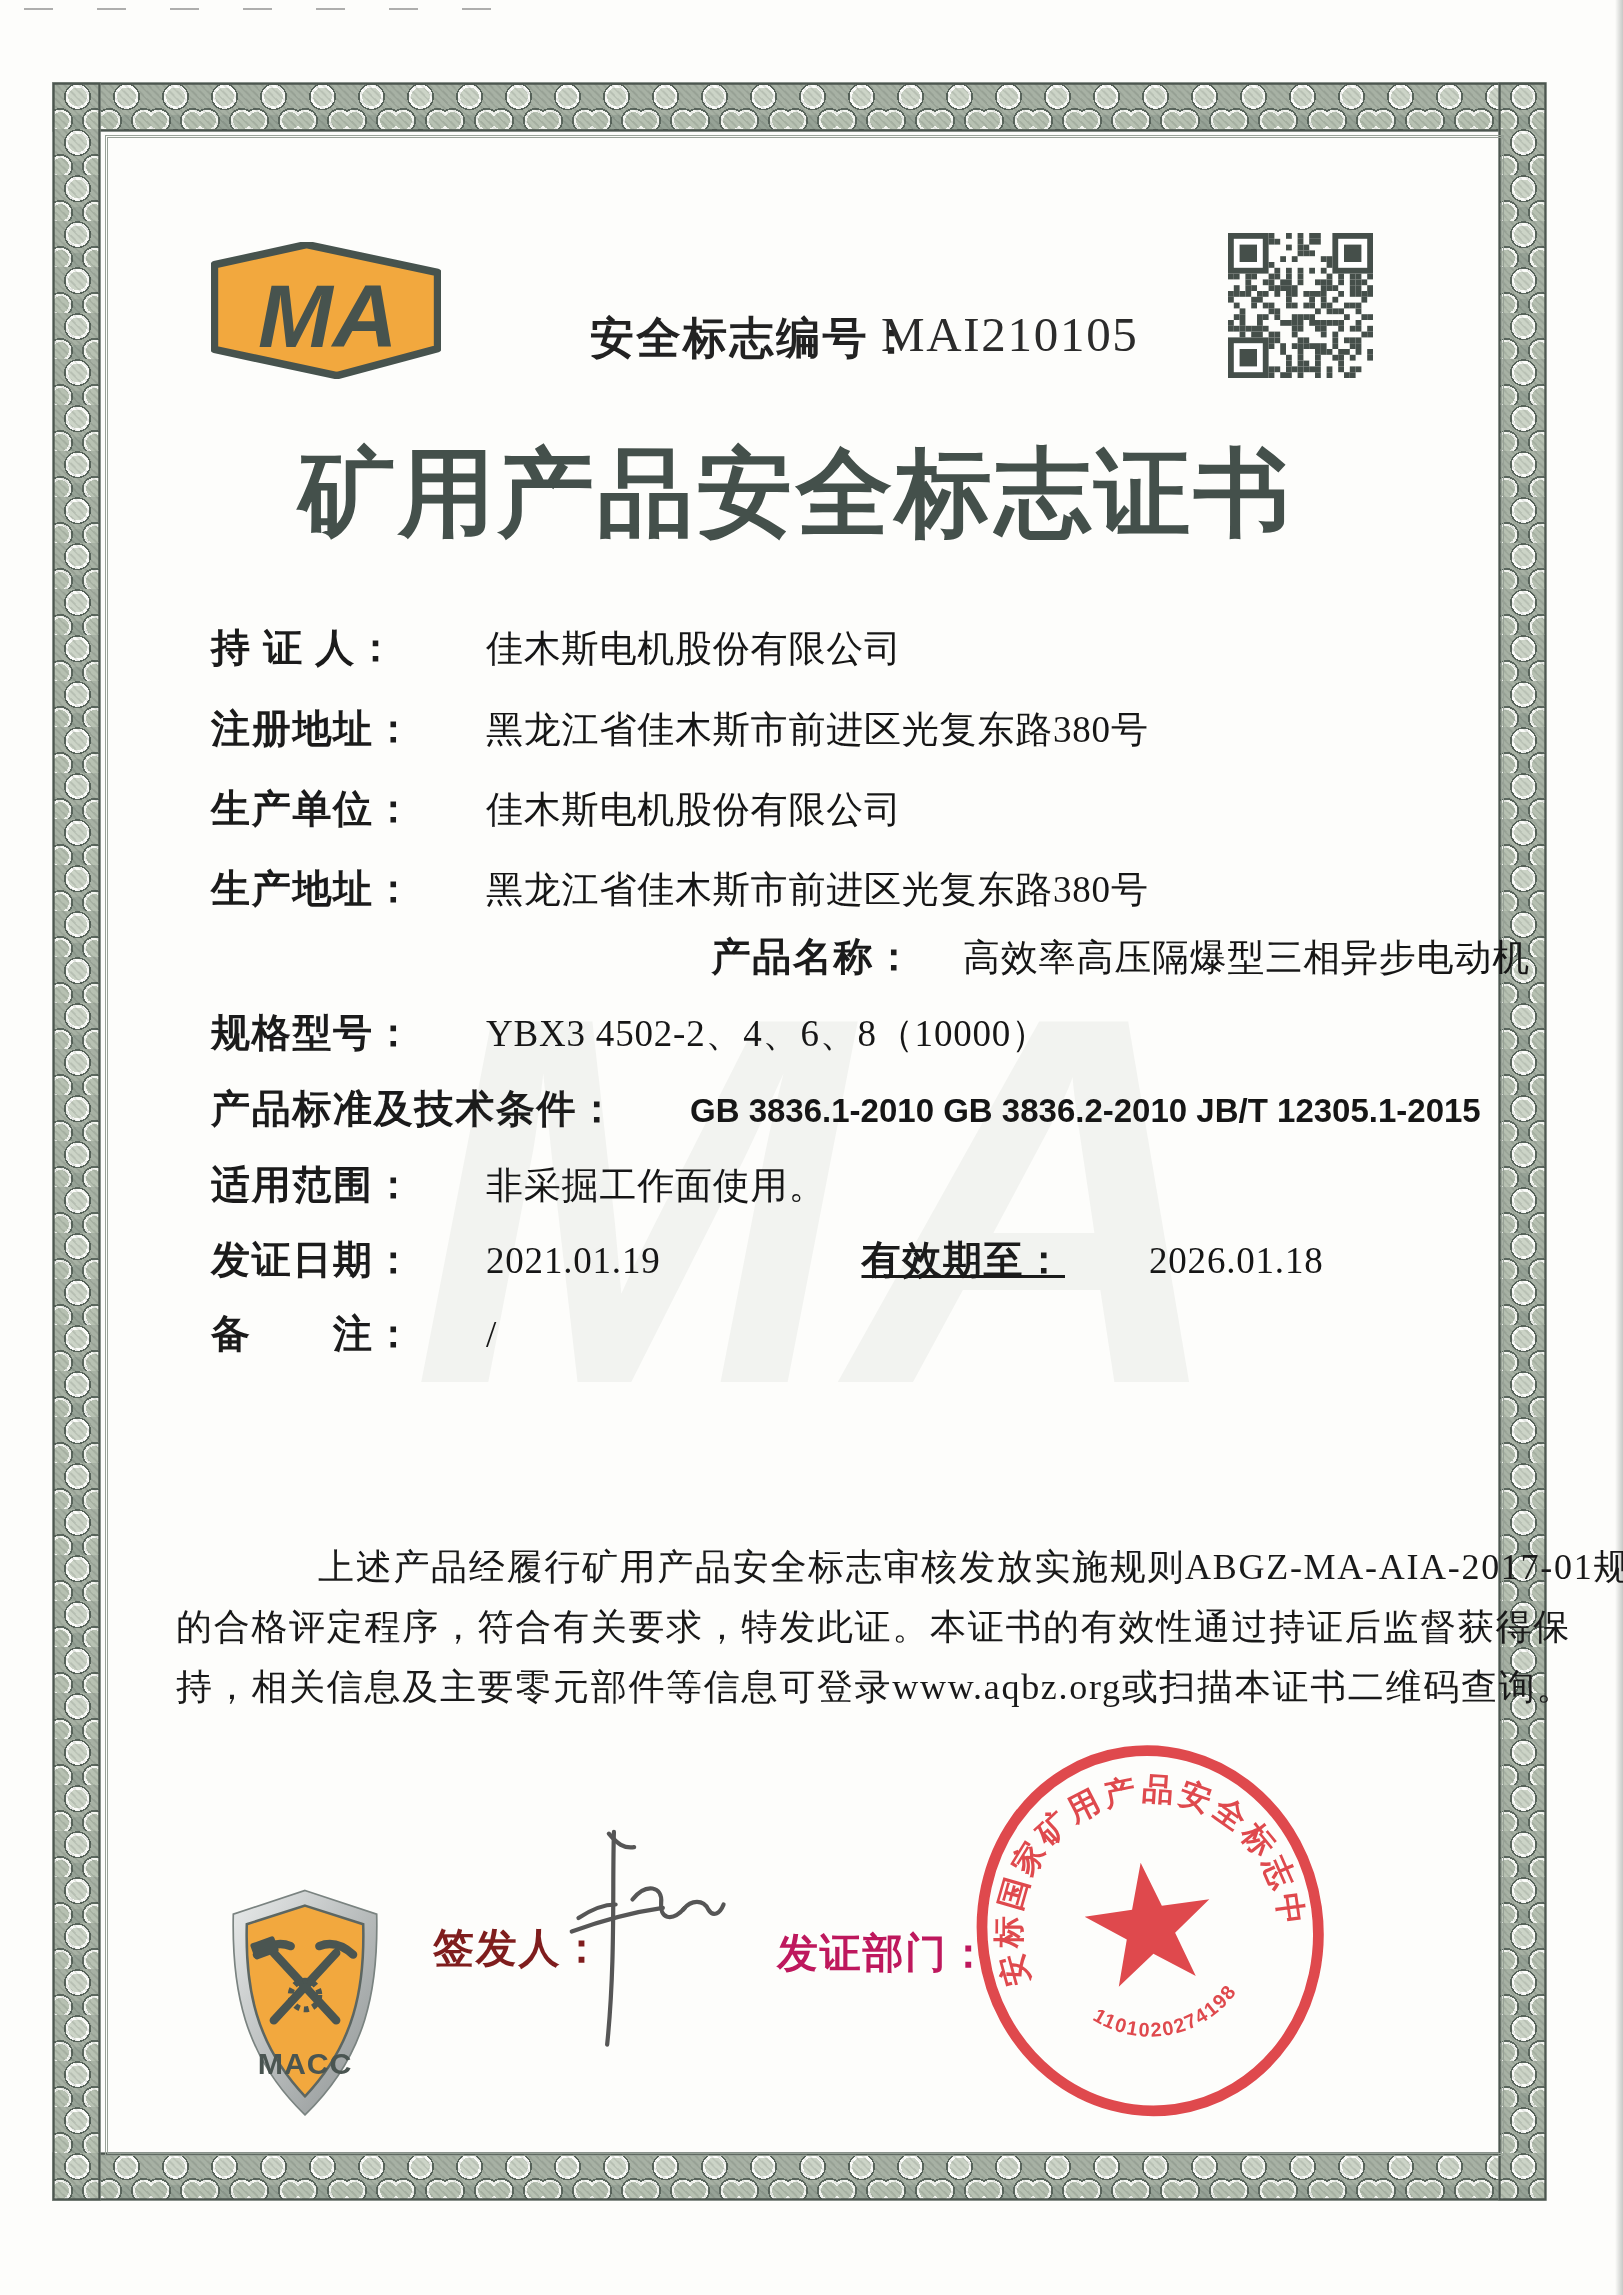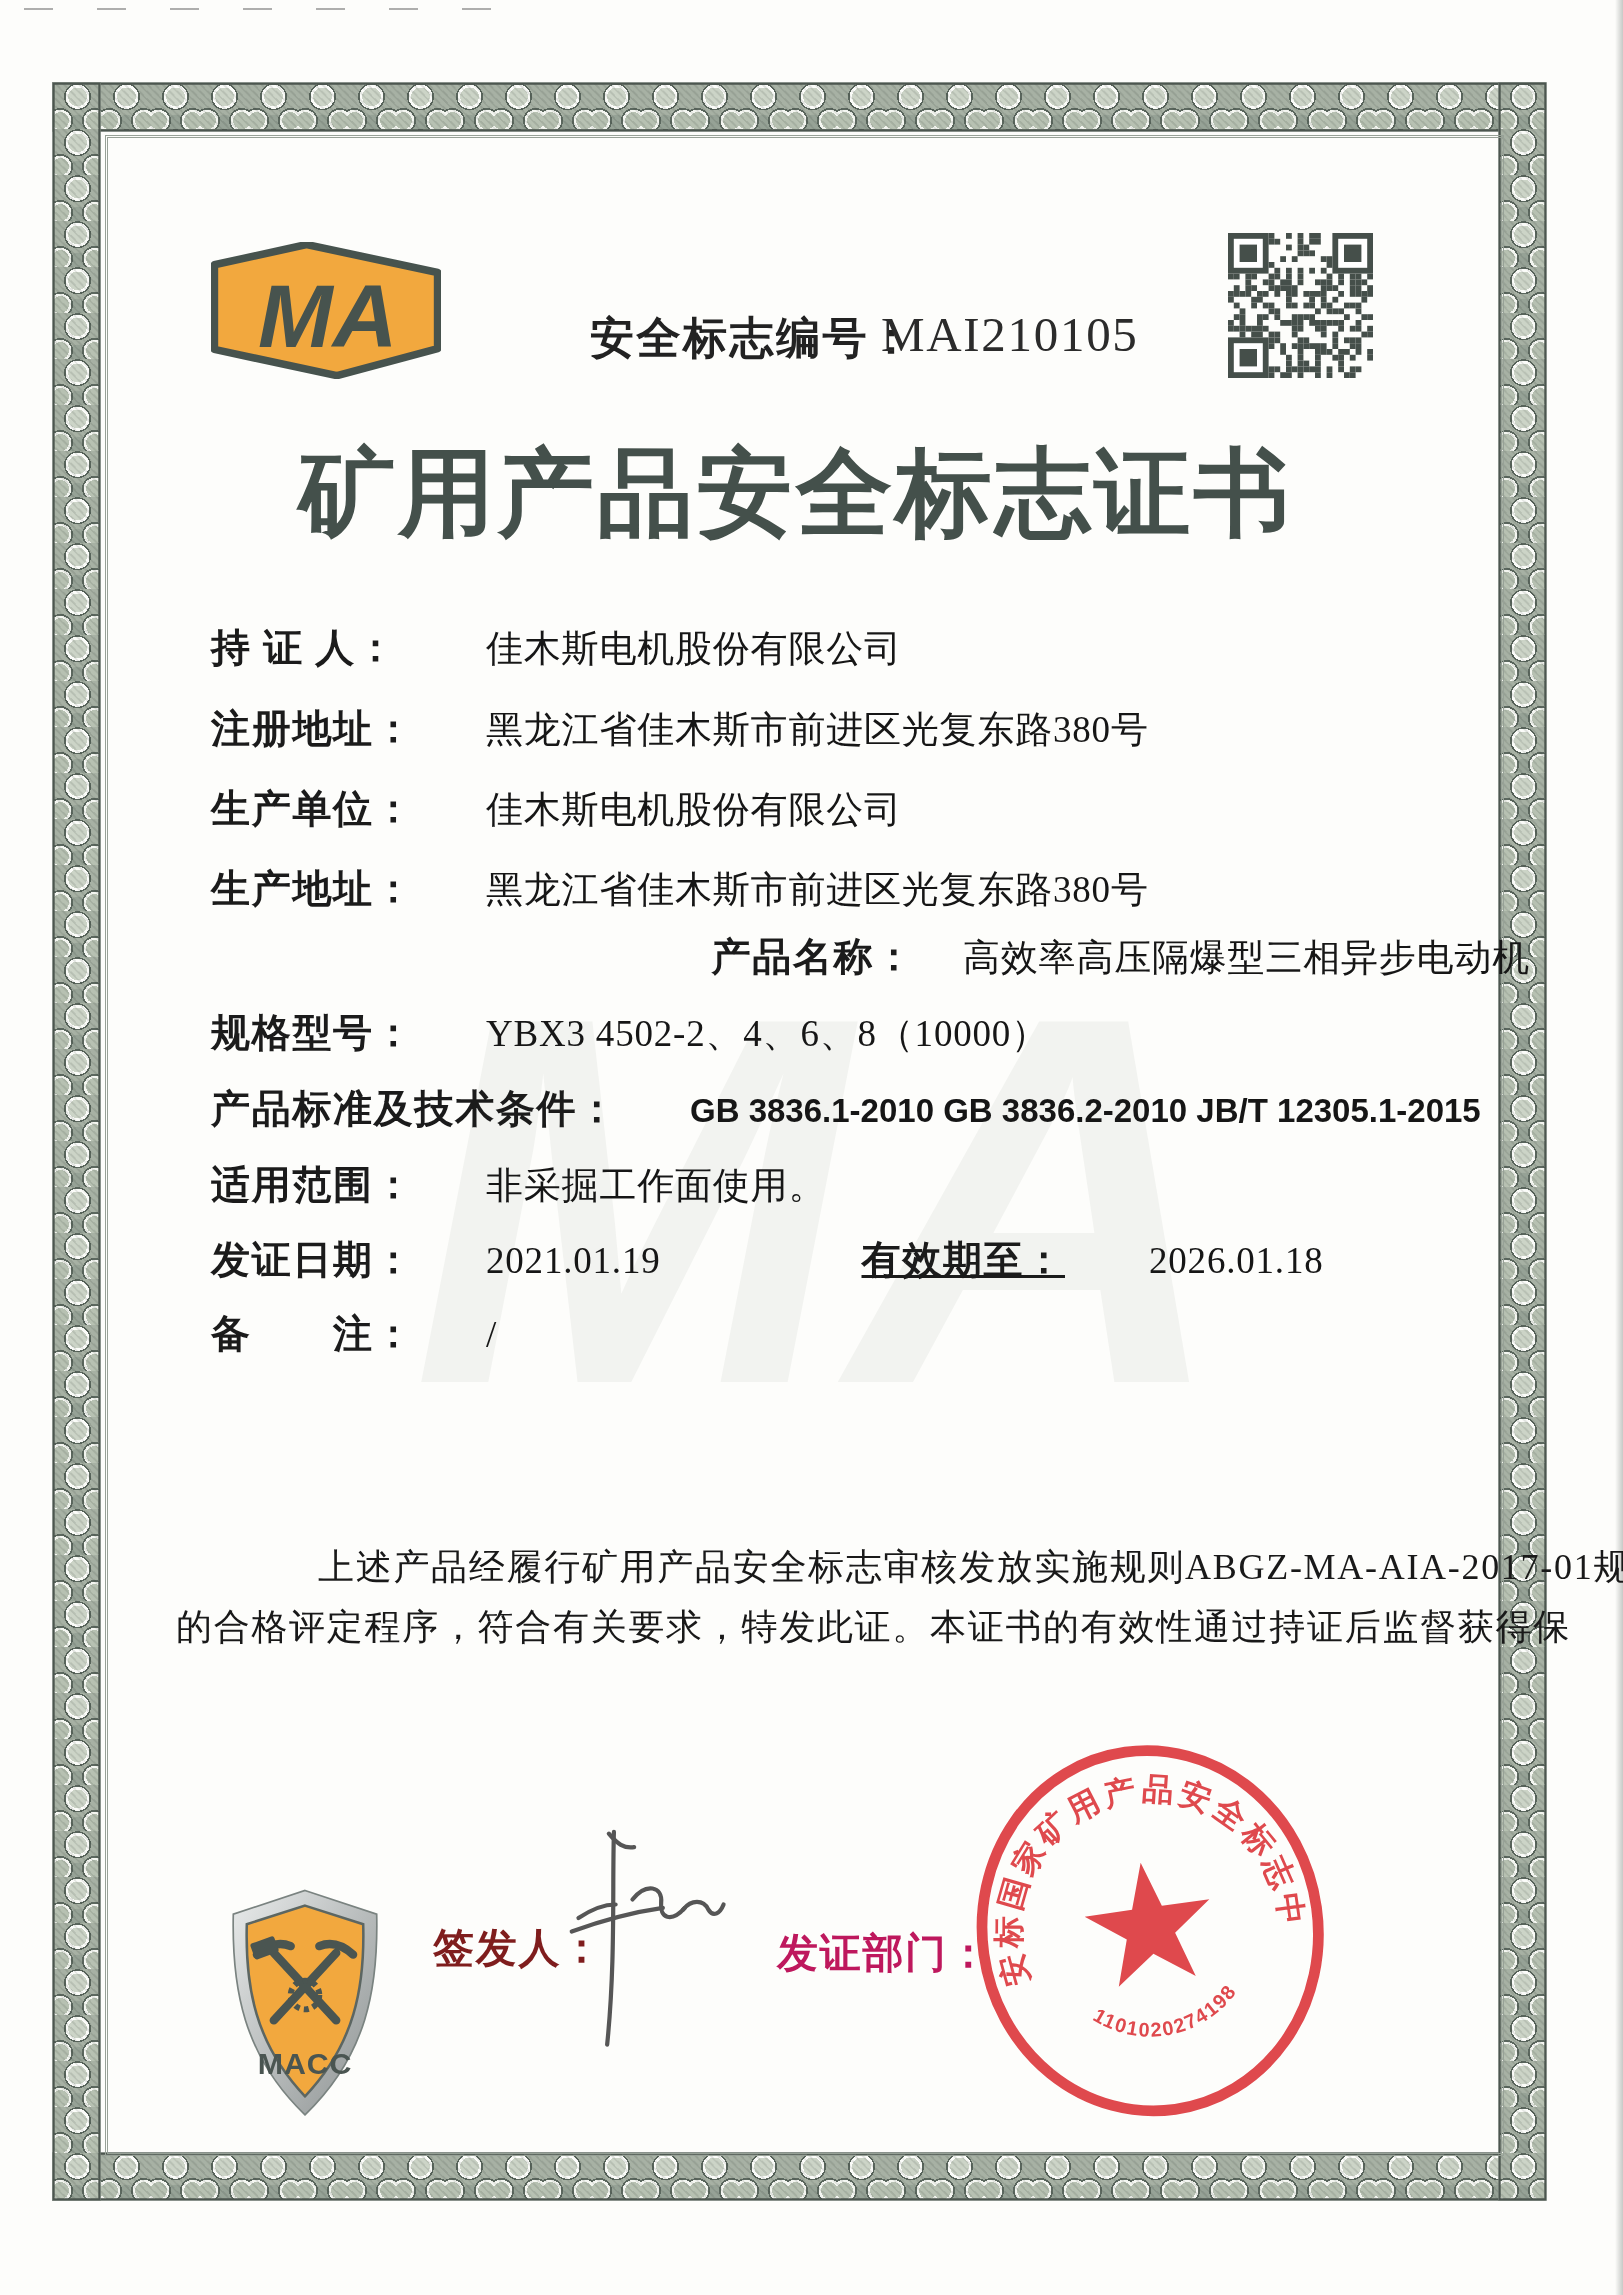--- a/index.html
+++ b/index.html
@@ -343,20 +343,21 @@
     <div class="frow" style="top: 1006px;"><span class="flabel">规格型号：</span><span class="fvalue">YBX3 4502-2、4、6、8（10000）</span></div>
     <div class="frow" style="top: 1082px;"><span class="flabel wide">产品标准及技术条件：</span><span class="fvalue compact">GB 3836.1-2010  GB 3836.2-2010 JB/T 12305.1-2015</span></div>
     <div class="frow" style="top: 1158px;"><span class="flabel">适用范围：</span><span class="fvalue">非采掘工作面使用。</span></div>
     <div class="frow" style="top: 1233px;"><span class="flabel">发证日期：</span><span class="fvalue">2021.01.19</span><span class="flabel second">有效期至：</span><span class="fvalue">2026.01.18</span></div>
     <div class="frow" style="top: 1307px;"><span class="flabel">备　　注：</span><span class="fvalue">/</span></div>
   </div>
 
 <div id="statement">
     <div class="stline">上述产品经履行矿用产品安全标志审核发放实施规则ABGZ-MA-AIA-2017-01规定</div>
     <div class="stline">的合格评定程序，符合有关要求，特发此证。本证书的有效性通过持证后监督获得保</div>
+    <div class="stline">持，相关信息及主要零元部件等信息可登录www.aqbz.org或扫描本证书二维码查询。</div>
   </div>
 
 <div class="macc-shield">
   <svg width="194" height="233" viewBox="0 0 230 276">
     <defs>
       <linearGradient id="metal" x1="0" y1="0" x2="1" y2="1">
         <stop offset="0" stop-color="#e9ebeb"></stop>
         <stop offset="0.5" stop-color="#b9bdbd"></stop>
         <stop offset="1" stop-color="#8d9292"></stop>
       </linearGradient>

